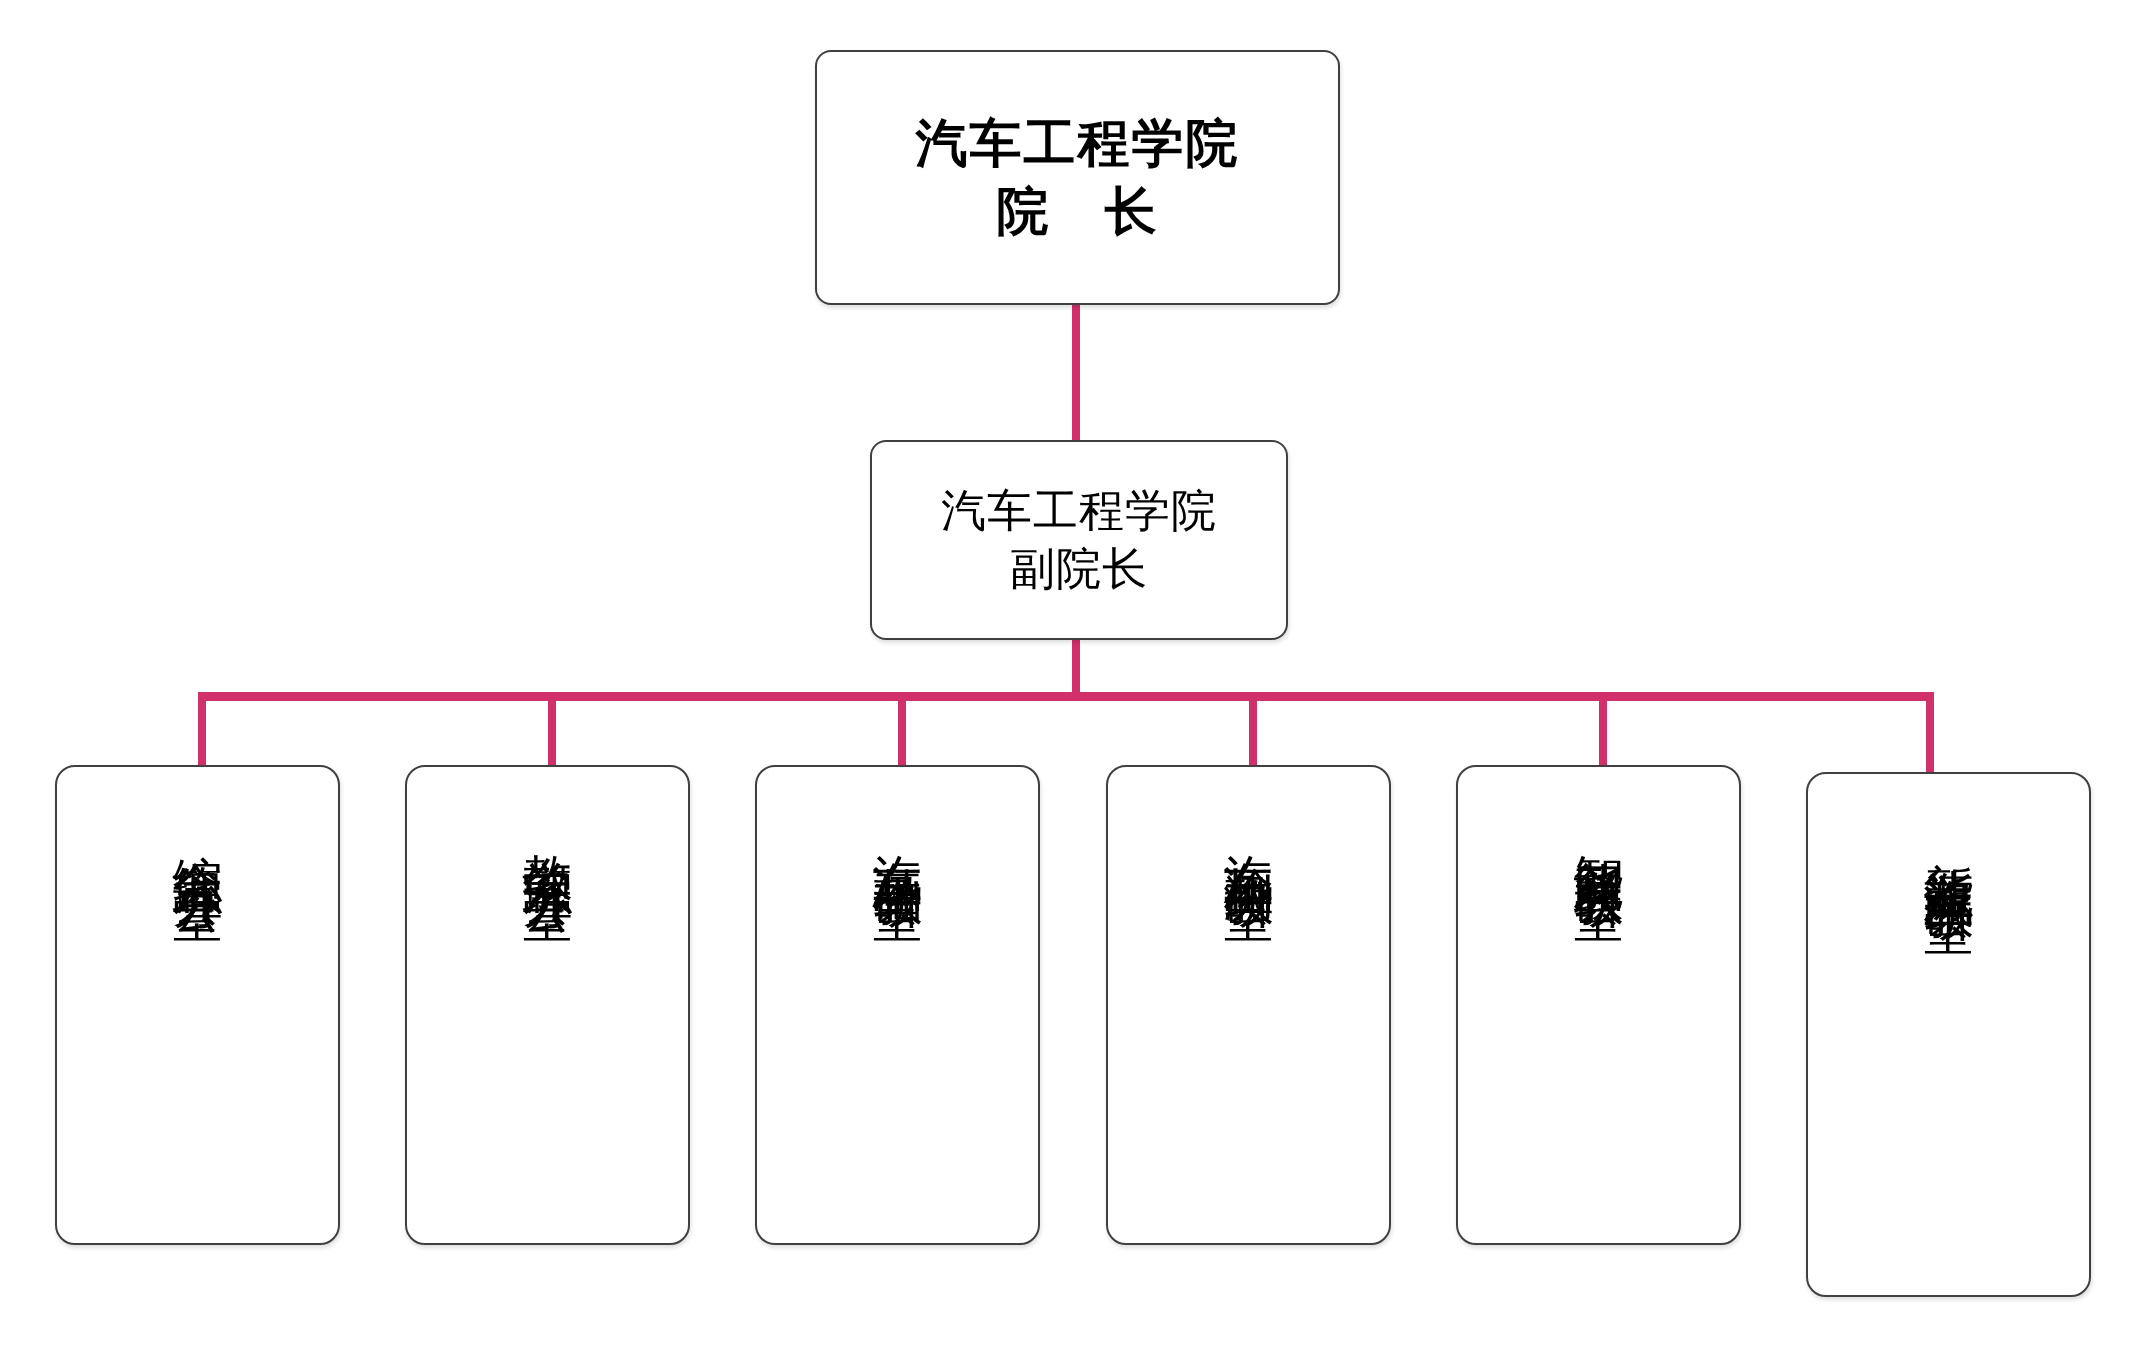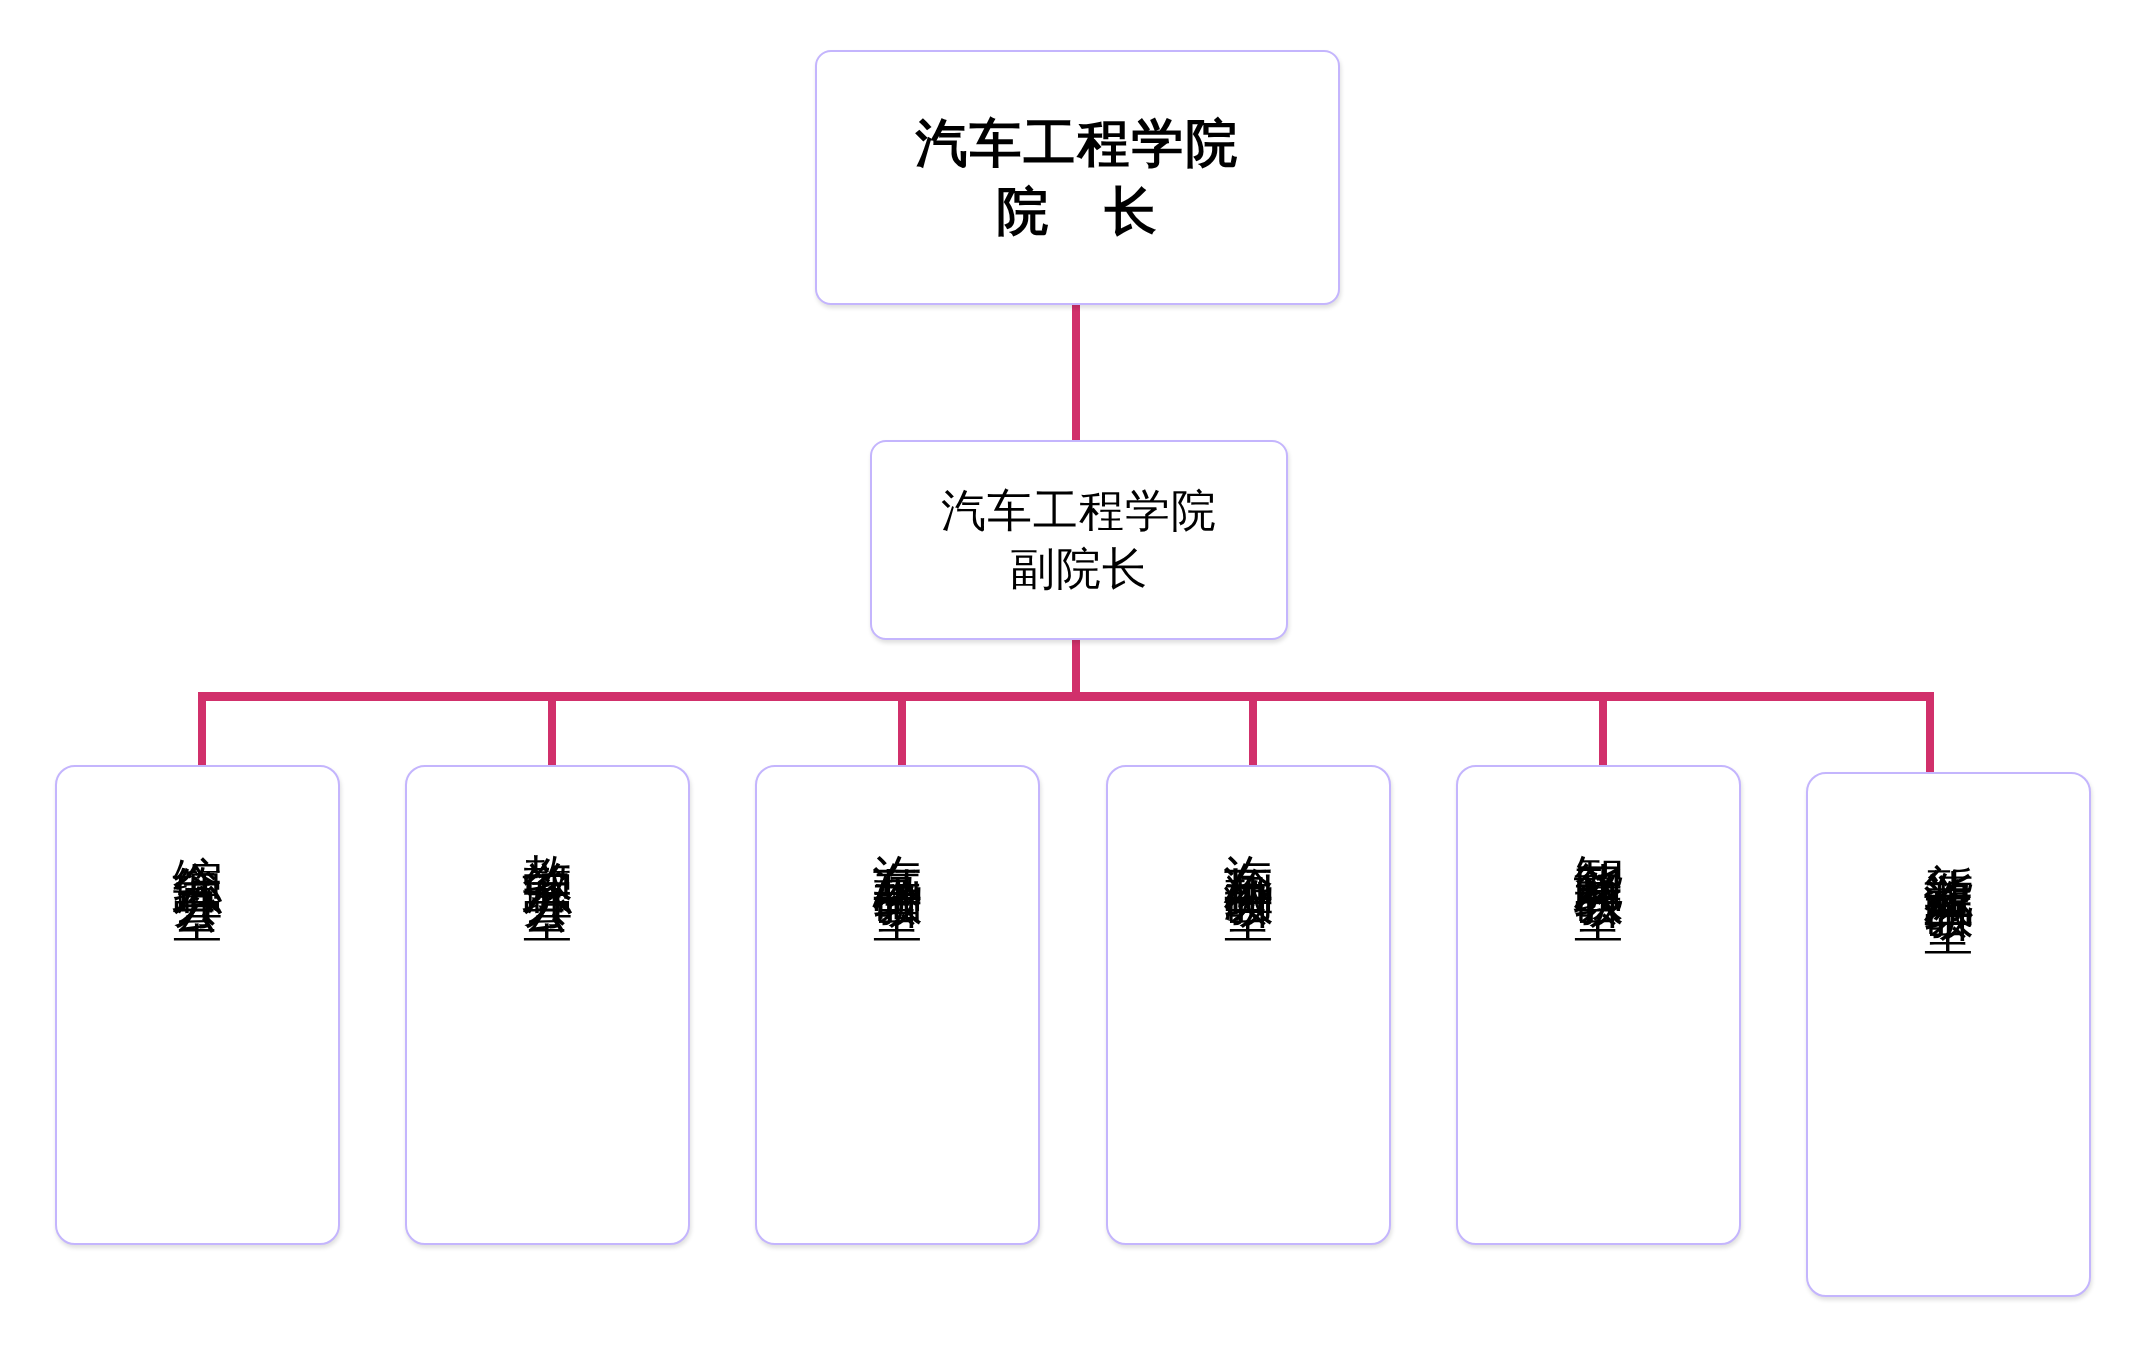--- a/index.html
+++ b/index.html
@@ -21,21 +21,21 @@
     position: absolute;
     background: #d1306b;
     z-index: 1;
   }
 
   
   .node {
     position: absolute;
     box-sizing: border-box;
     background: #ffffff;
-    border: 2px solid #c4b5fd;
+    border: 2px solid #404040;
     border-radius: 18px;
     box-shadow: 1px 3px 4px rgba(0,0,0,0.13);
     z-index: 2;
     display: flex;
     align-items: center;
     justify-content: center;
   }
 
   
   .node-h .label {

